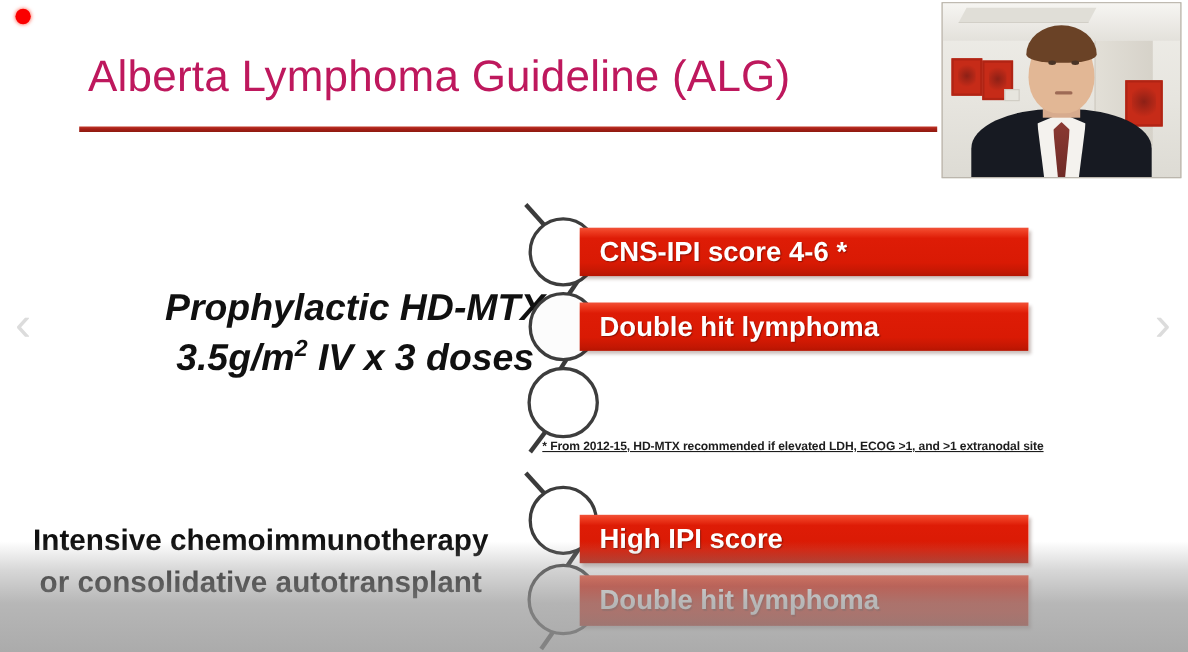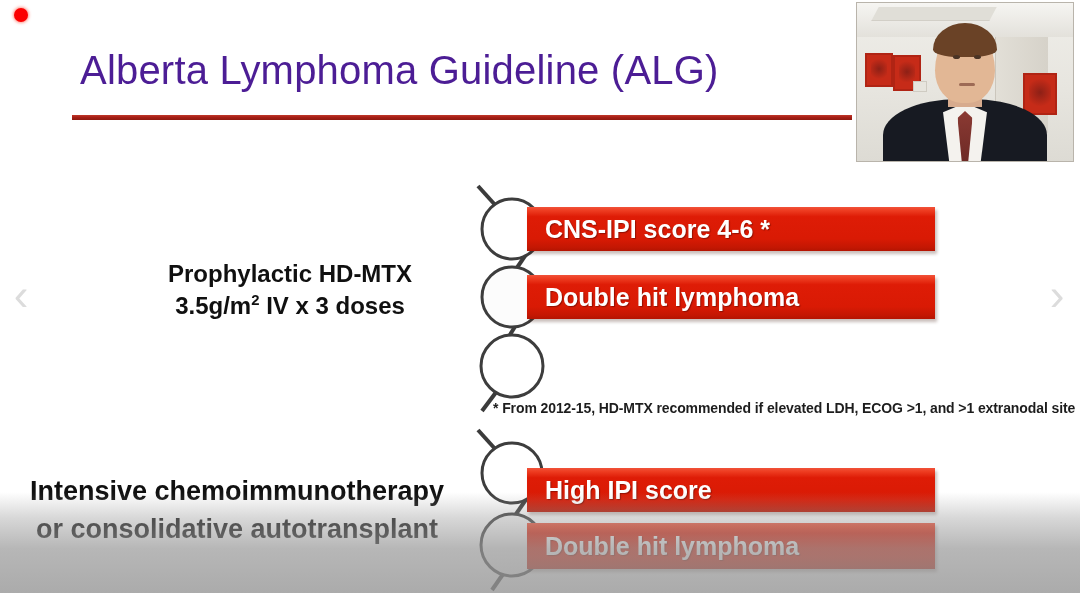--- a/index.html
+++ b/index.html
@@ -30,21 +30,21 @@
     box-shadow: 0 0 3px 1px rgba(255,60,40,0.55);
   }
 
   
   #title {
     position: absolute;
     left: 80px;
     top: 48px;
     font-size: 40px;
     font-weight: 400;
-    color: #4c1d95;
+    color: #be185d;
     letter-spacing: 0.2px;
     white-space: nowrap;
   }
   #title-rule {
     position: absolute;
     left: 72px;
     top: 115px;
     width: 780px;
     height: 5px;
     background: linear-gradient(to bottom,#c0392b 0%, #a71f16 45%, #8e1a10 100%);
@@ -159,23 +159,24 @@
   
   .side-label {
     position: absolute;
     font-weight: bold;
     color: #101010;
     text-align: center;
     line-height: 1.32;
     white-space: nowrap;
   }
   #label-top {
-    left: 168px;
+    left: 150px;
     top: 258px;
-    font-size: 24px;
+    font-size: 34px;
+    font-style: italic;
   }
   #label-bottom {
     left: 30px;
     top: 472px;
     font-size: 27px;
     line-height: 1.42;
   }
   .sup { font-size: 0.62em; vertical-align: super; }
 
   
@@ -210,25 +211,26 @@
   #banner-2 { top: 275px; }
   #banner-3 { top: 343px; }
   #banner-4 { top: 468px; }
   #banner-5 { top: 523px; height: 46px; }
 
   
   #footnote {
     position: absolute;
     left: 493px;
     top: 400px;
-    font-size: 14px;
+    font-size: 11px;
     font-weight: 600;
     color: #1d1d1d;
     white-space: nowrap;
     letter-spacing: -0.1px;
+    text-decoration: underline;
   }
 
   
   #bottom-fade {
     position: absolute;
     left: 0;
     top: 492px;
     width: 1080px;
     height: 101px;
     background: linear-gradient(to bottom,

